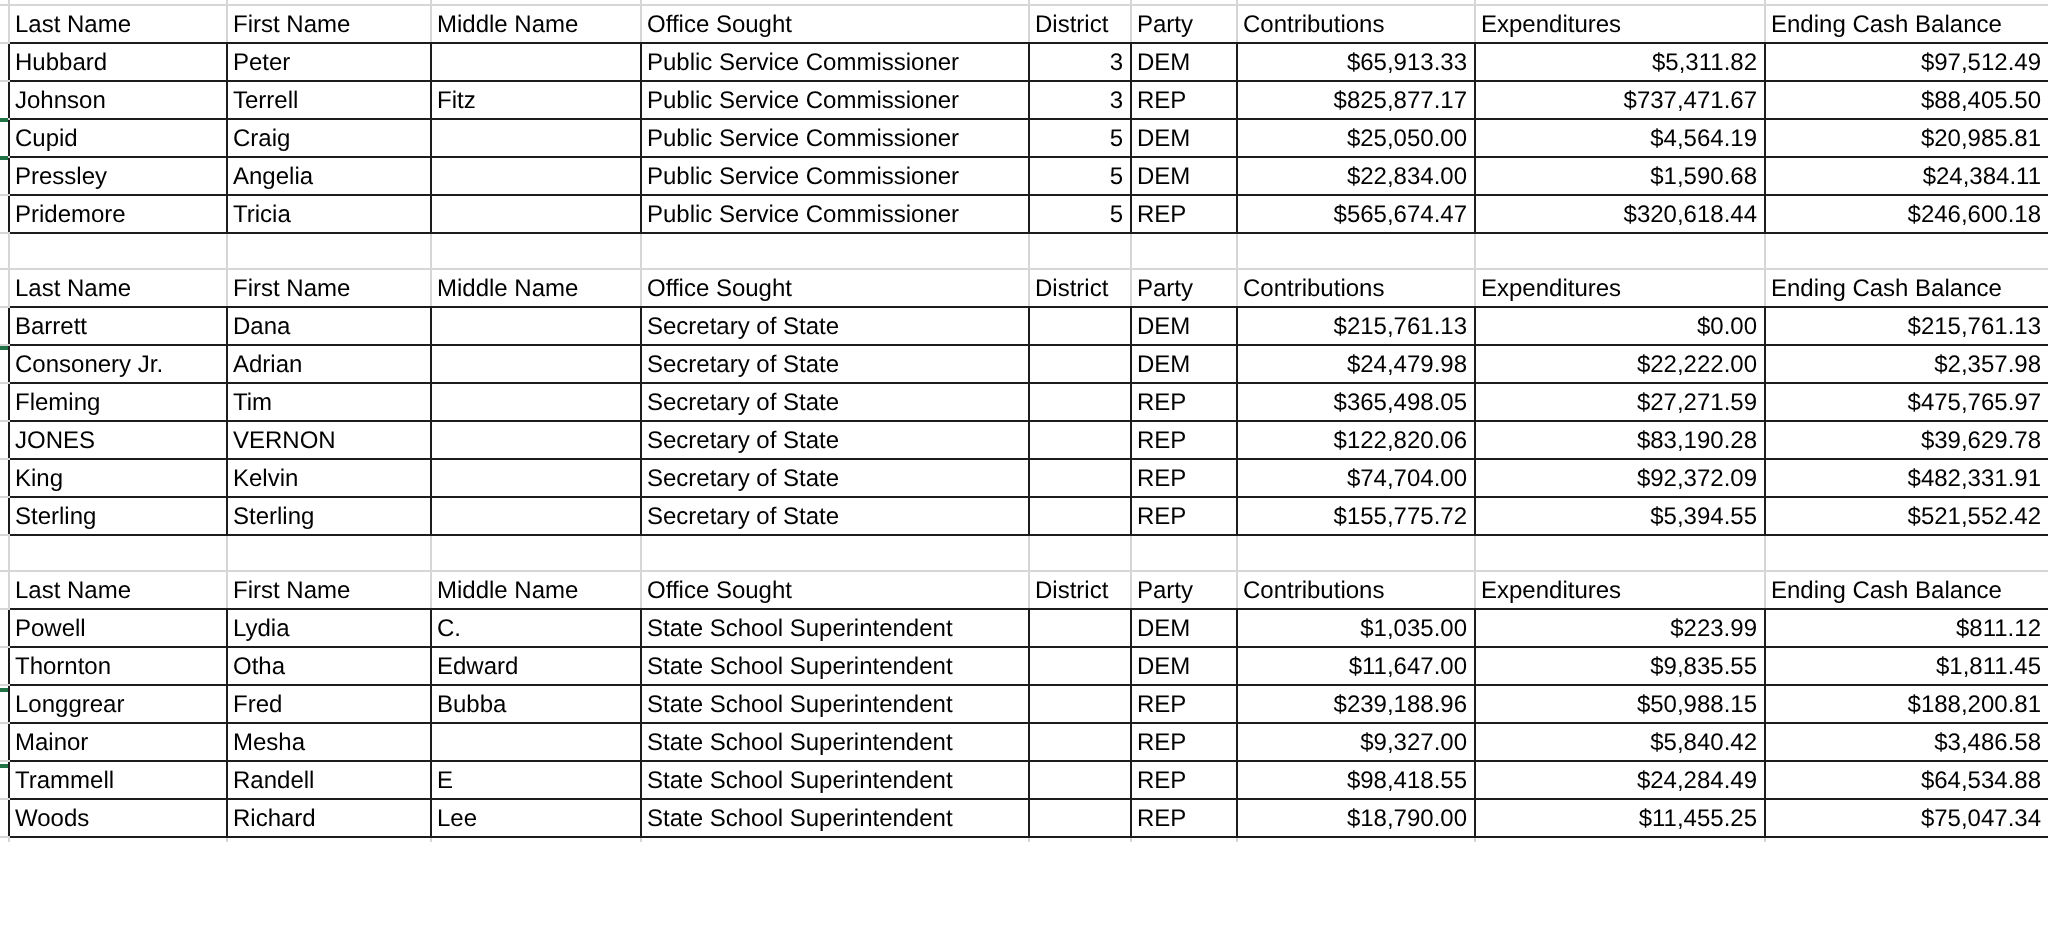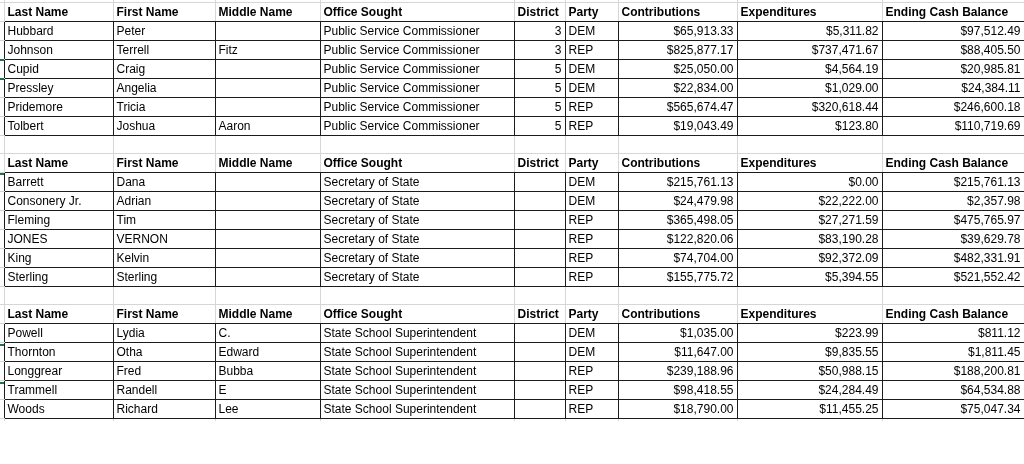--- a/index.html
+++ b/index.html
@@ -9,21 +9,21 @@
   .wrap { position:relative; width:1024px; height:464px; background:#fff; }
   table.sheet { border-collapse:collapse; table-layout:fixed; width:1024px; }
   td { height:18px; padding:0 3px; font-size:12px; color:#000; white-space:nowrap;
        overflow:hidden; vertical-align:middle; line-height:18px; }
   td.s { border-left:none !important; padding:0; }
   td.n { text-align:right; }
   tr.top td { height:2px; border:1px solid var(--grid); border-top:none; }
   tr.bot td { height:3px; border-left:1px solid var(--grid); border-right:1px solid var(--grid);
               border-top:none; border-bottom:none; }
   tr.sp  td { border:1px solid var(--grid); }
-  tr.h   td { border:1px solid var(--grid); border-bottom-color:var(--line); font-weight:700; }
+  tr.h   td { border:1px solid var(--grid); border-bottom-color:var(--line); font-weight:400; }
   tr.h   td.s { border-bottom-color:var(--grid); }
   tr.d   td { border:1px solid var(--line); }
   tr.d   td.s { border:1px solid var(--grid); border-left:none; border-right-color:var(--line); }
   .tick { position:absolute; left:0; width:4px; height:2px; background:var(--green); z-index:3; }
   .t59  { top:59px; } .t78 { top:78px; } .t173 { top:173px; } .t344 { top:344px; } .t382 { top:382px; }
 </style>
 </head>
 <body>
 
 <div class="wrap">
@@ -111,46 +111,34 @@
     </tr>
     <tr class="d">
       <td class="s"></td>
       <td>Pressley</td>
       <td>Angelia</td>
       <td></td>
       <td>Public Service Commissioner</td>
       <td class="n">5</td>
       <td>DEM</td>
       <td class="n">$22,834.00</td>
-      <td class="n">$1,029.00</td>
+      <td class="n">$1,590.68</td>
       <td class="n">$24,384.11</td>
     </tr>
     <tr class="d">
       <td class="s"></td>
       <td>Pridemore</td>
       <td>Tricia</td>
       <td></td>
       <td>Public Service Commissioner</td>
       <td class="n">5</td>
       <td>REP</td>
       <td class="n">$565,674.47</td>
       <td class="n">$320,618.44</td>
       <td class="n">$246,600.18</td>
-    </tr>
-    <tr class="d">
-      <td class="s"></td>
-      <td>Tolbert</td>
-      <td>Joshua</td>
-      <td>Aaron</td>
-      <td>Public Service Commissioner</td>
-      <td class="n">5</td>
-      <td>REP</td>
-      <td class="n">$19,043.49</td>
-      <td class="n">$123.80</td>
-      <td class="n">$110,719.69</td>
     </tr>
 
     <tr class="sp">
       <td class="s"></td>
       <td></td>
           <td></td>
       <td></td>
           <td></td>
       <td></td>
           <td></td>
@@ -300,20 +288,32 @@
       <td>Bubba</td>
       <td>State School Superintendent</td>
       <td class="n"></td>
       <td>REP</td>
       <td class="n">$239,188.96</td>
       <td class="n">$50,988.15</td>
       <td class="n">$188,200.81</td>
     </tr>
     <tr class="d">
       <td class="s"></td>
+      <td>Mainor</td>
+      <td>Mesha</td>
+      <td></td>
+      <td>State School Superintendent</td>
+      <td class="n"></td>
+      <td>REP</td>
+      <td class="n">$9,327.00</td>
+      <td class="n">$5,840.42</td>
+      <td class="n">$3,486.58</td>
+    </tr>
+    <tr class="d">
+      <td class="s"></td>
       <td>Trammell</td>
       <td>Randell</td>
       <td>E</td>
       <td>State School Superintendent</td>
       <td class="n"></td>
       <td>REP</td>
       <td class="n">$98,418.55</td>
       <td class="n">$24,284.49</td>
       <td class="n">$64,534.88</td>
     </tr>

